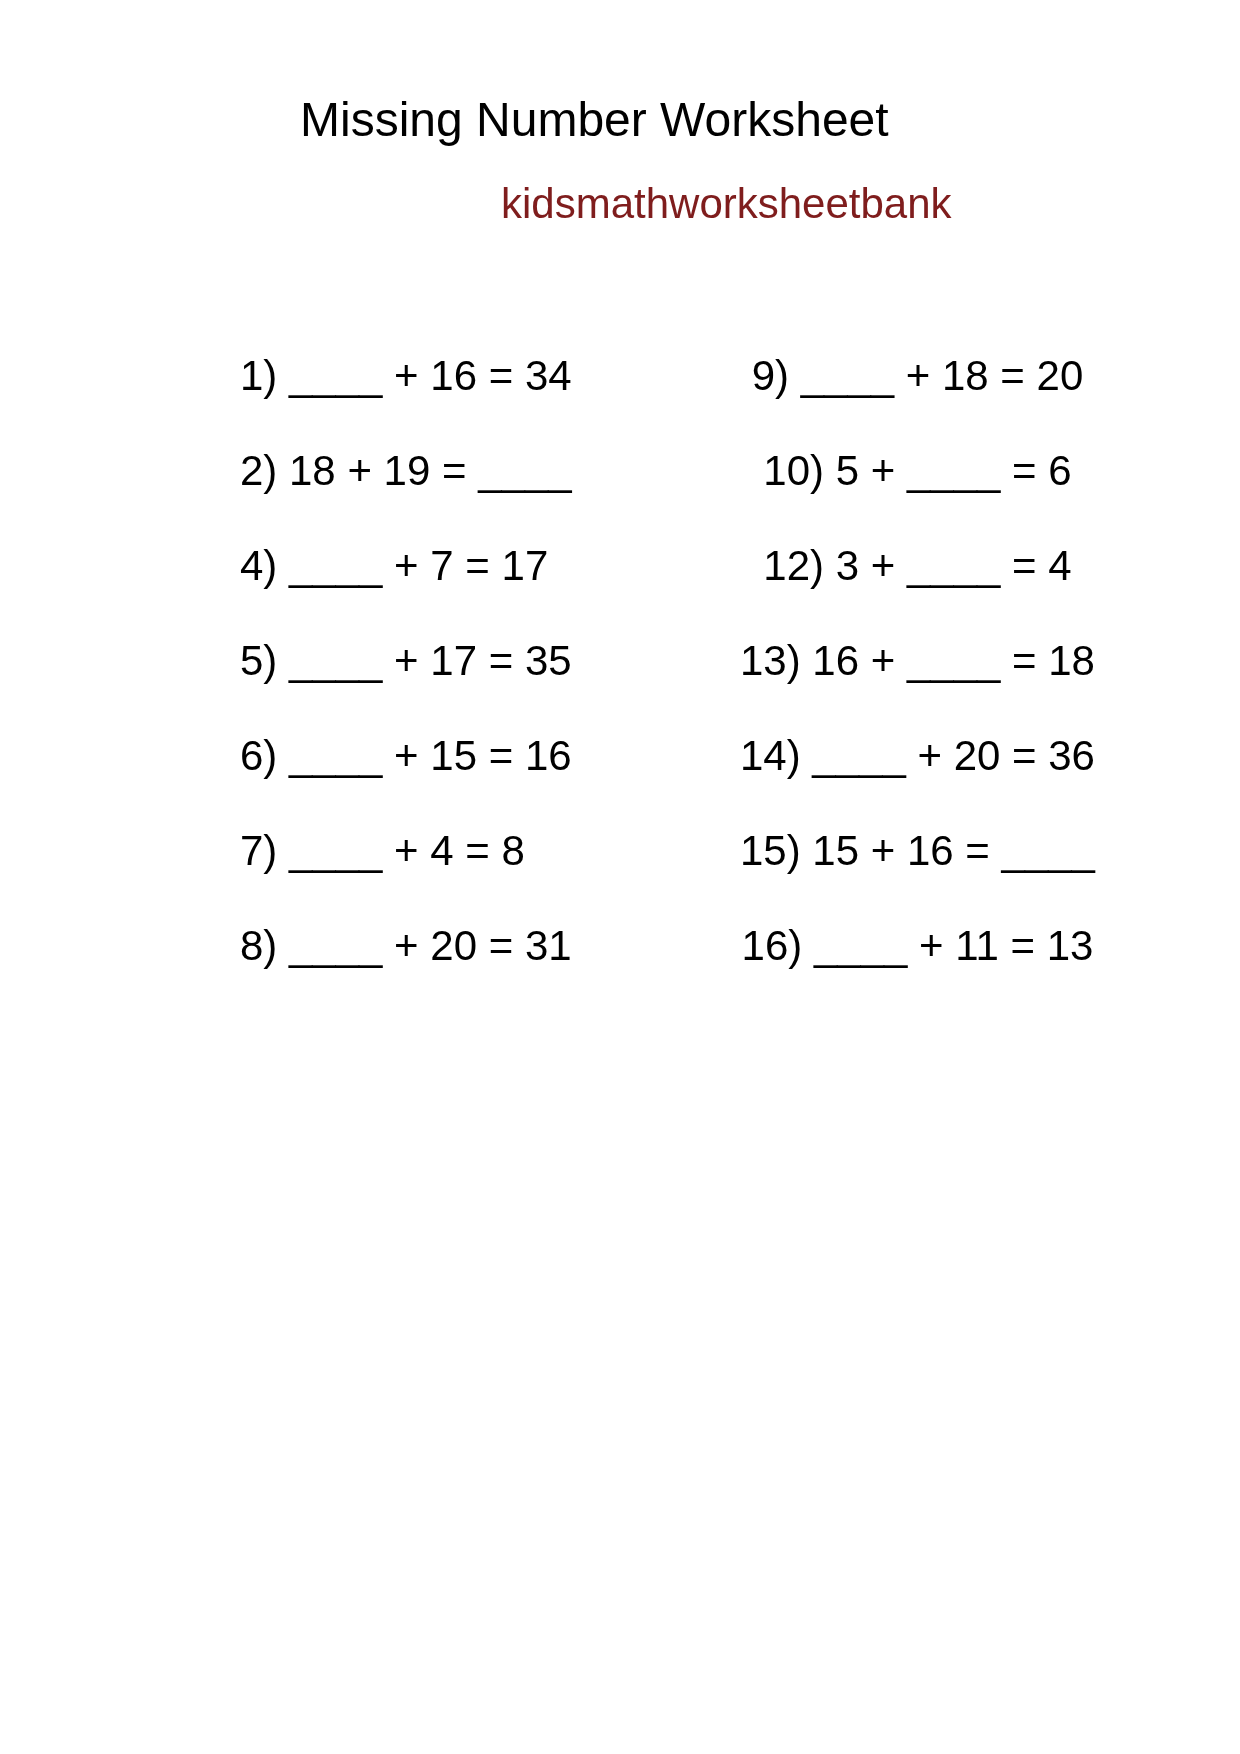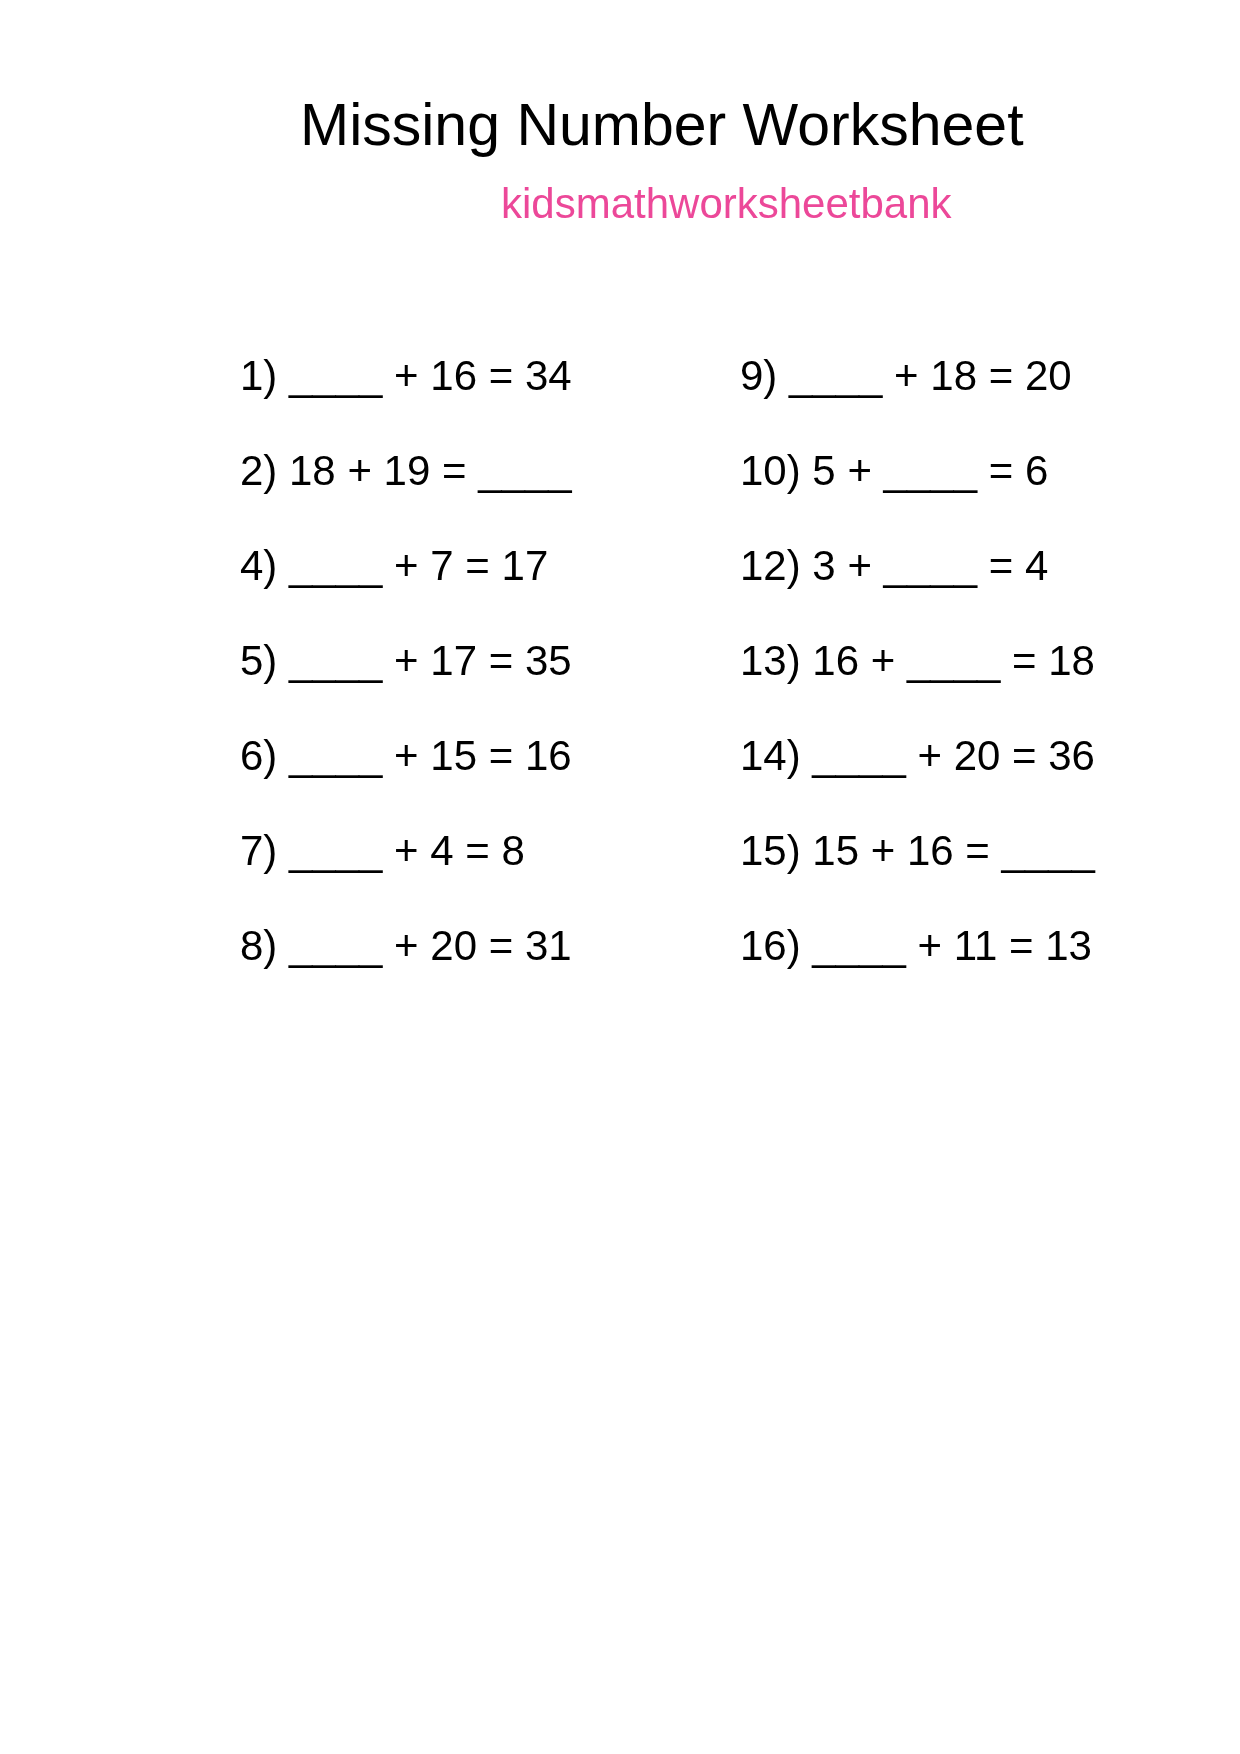--- a/index.html
+++ b/index.html
@@ -1,22 +1,22 @@
 <!DOCTYPE html>
 <html><head>
 <meta charset="utf-8">
 <style>
   html, body { margin: 0; padding: 0; background: #ffffff; }
   body { width: 1240px; height: 1754px; position: relative; overflow: hidden;
          font-family: "Liberation Sans", sans-serif; color: #000; }
-  .title { position: absolute; left: 300px; top: 96px; font-size: 59px; line-height: 1; white-space: nowrap; text-align: center; }
-  .subtitle { position: absolute; left: 501px; top: 183px; font-size: 42px; line-height: 1; color: #ec4899; white-space: nowrap; }
+  .title { position: absolute; left: 300px; top: 96px; font-size: 48px; line-height: 1; white-space: nowrap; text-align: center; }
+  .subtitle { position: absolute; left: 501px; top: 183px; font-size: 42px; line-height: 1; color: #7f1d1d; white-space: nowrap; }
   .col { position: absolute; top: 352px; margin-left: 40px; }
   .col.left { left: 200px; }
-  .col.right { left: 700px; }
+  .col.right { left: 700px; text-align: center; }
   .problem { height: 95px; font-size: 42px; line-height: 48px; white-space: nowrap; }
 </style>
 </head>
 <body>
 
 <div class="title">Missing Number Worksheet</div>
 <div class="subtitle">kidsmathworksheetbank</div>
 
 <div class="col left">
   <div class="problem">1) ____ + 16 = 34</div>

